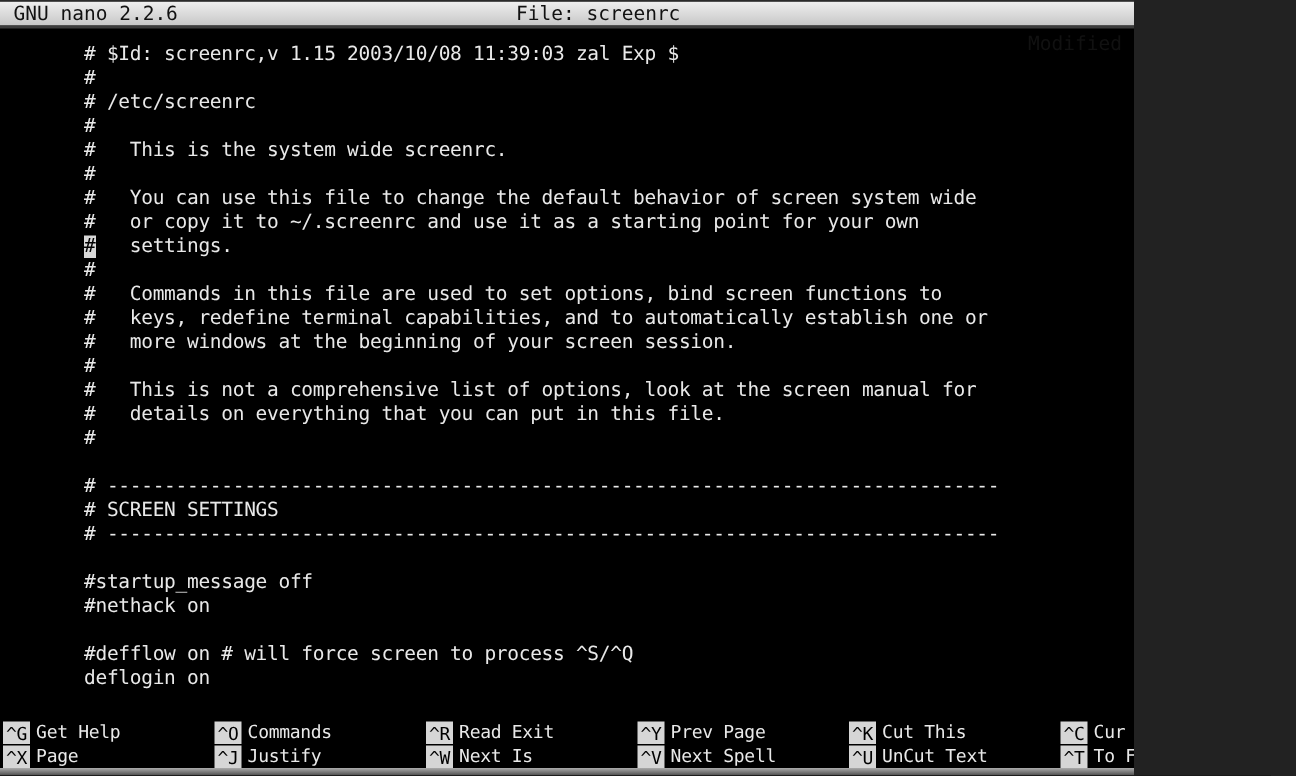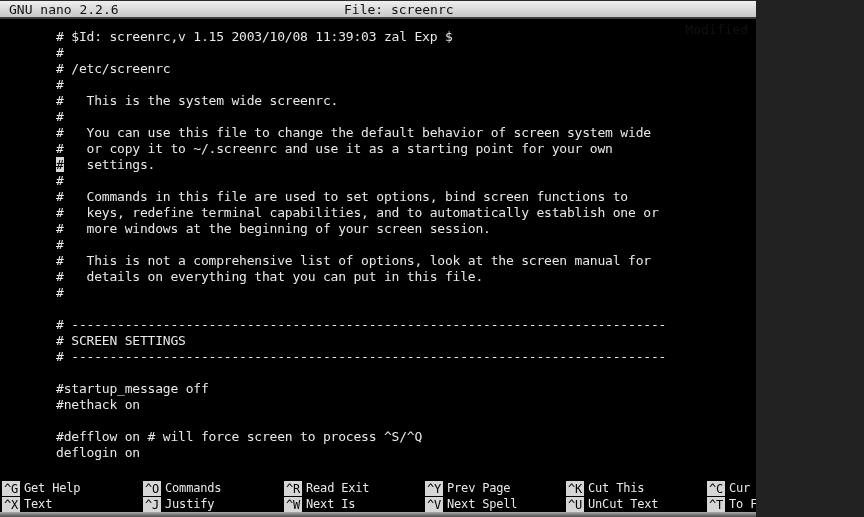--- a/index.html
+++ b/index.html
@@ -87,21 +87,21 @@
 
   <pre class="editor" id="editor"><div class="line"># $Id: screenrc,v 1.15 2003/10/08 11:39:03 zal Exp $</div><div class="line">#</div><div class="line"># /etc/screenrc</div><div class="line">#</div><div class="line">#   This is the system wide screenrc.</div><div class="line">#</div><div class="line">#   You can use this file to change the default behavior of screen system wide</div><div class="line">#   or copy it to ~/.screenrc and use it as a starting point for your own</div><div class="line"><span class="cursor">#</span>   settings.</div><div class="line">#</div><div class="line">#   Commands in this file are used to set options, bind screen functions to</div><div class="line">#   keys, redefine terminal capabilities, and to automatically establish one or</div><div class="line">#   more windows at the beginning of your screen session.</div><div class="line">#</div><div class="line">#   This is not a comprehensive list of options, look at the screen manual for</div><div class="line">#   details on everything that you can put in this file.</div><div class="line">#</div><div class="line"></div><div class="line"># ------------------------------------------------------------------------------</div><div class="line"># SCREEN SETTINGS</div><div class="line"># ------------------------------------------------------------------------------</div><div class="line"></div><div class="line">#startup_message off</div><div class="line">#nethack on</div><div class="line"></div><div class="line">#defflow on # will force screen to process ^S/^Q</div><div class="line">deflogin on</div></pre>
 
   <div class="shortcuts" id="shortcuts">
       <div class="sc-cell"><span class="sc-key">^G</span><span class="sc-label">Get Help</span></div>
       <div class="sc-cell"><span class="sc-key">^O</span><span class="sc-label">Commands</span></div>
       <div class="sc-cell"><span class="sc-key">^R</span><span class="sc-label">Read Exit</span></div>
       <div class="sc-cell"><span class="sc-key">^Y</span><span class="sc-label">Prev Page</span></div>
       <div class="sc-cell"><span class="sc-key">^K</span><span class="sc-label">Cut This</span></div>
       <div class="sc-cell"><span class="sc-key">^C</span><span class="sc-label">Cur Pos</span></div>
-      <div class="sc-cell"><span class="sc-key">^X</span><span class="sc-label">Text</span></div>
+      <div class="sc-cell"><span class="sc-key">^X</span><span class="sc-label">Page</span></div>
       <div class="sc-cell"><span class="sc-key">^J</span><span class="sc-label">Justify</span></div>
       <div class="sc-cell"><span class="sc-key">^W</span><span class="sc-label">Next Is</span></div>
       <div class="sc-cell"><span class="sc-key">^V</span><span class="sc-label">Next Spell</span></div>
       <div class="sc-cell"><span class="sc-key">^U</span><span class="sc-label">UnCut Text</span></div>
       <div class="sc-cell"><span class="sc-key">^T</span><span class="sc-label">To File</span></div>
     </div>
 
   <div class="bottom-strip"></div>
 
 </div>

